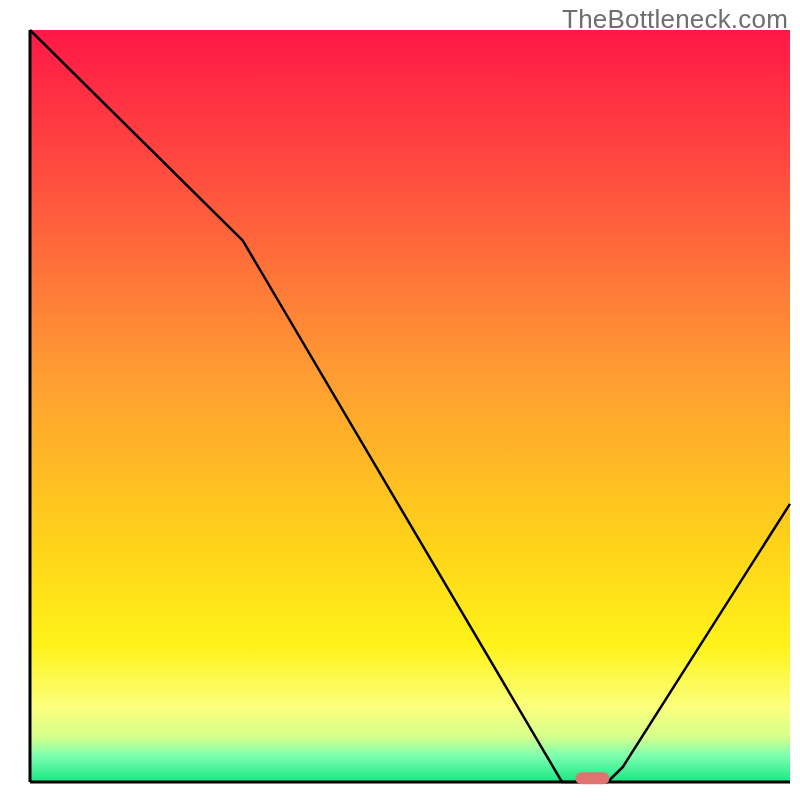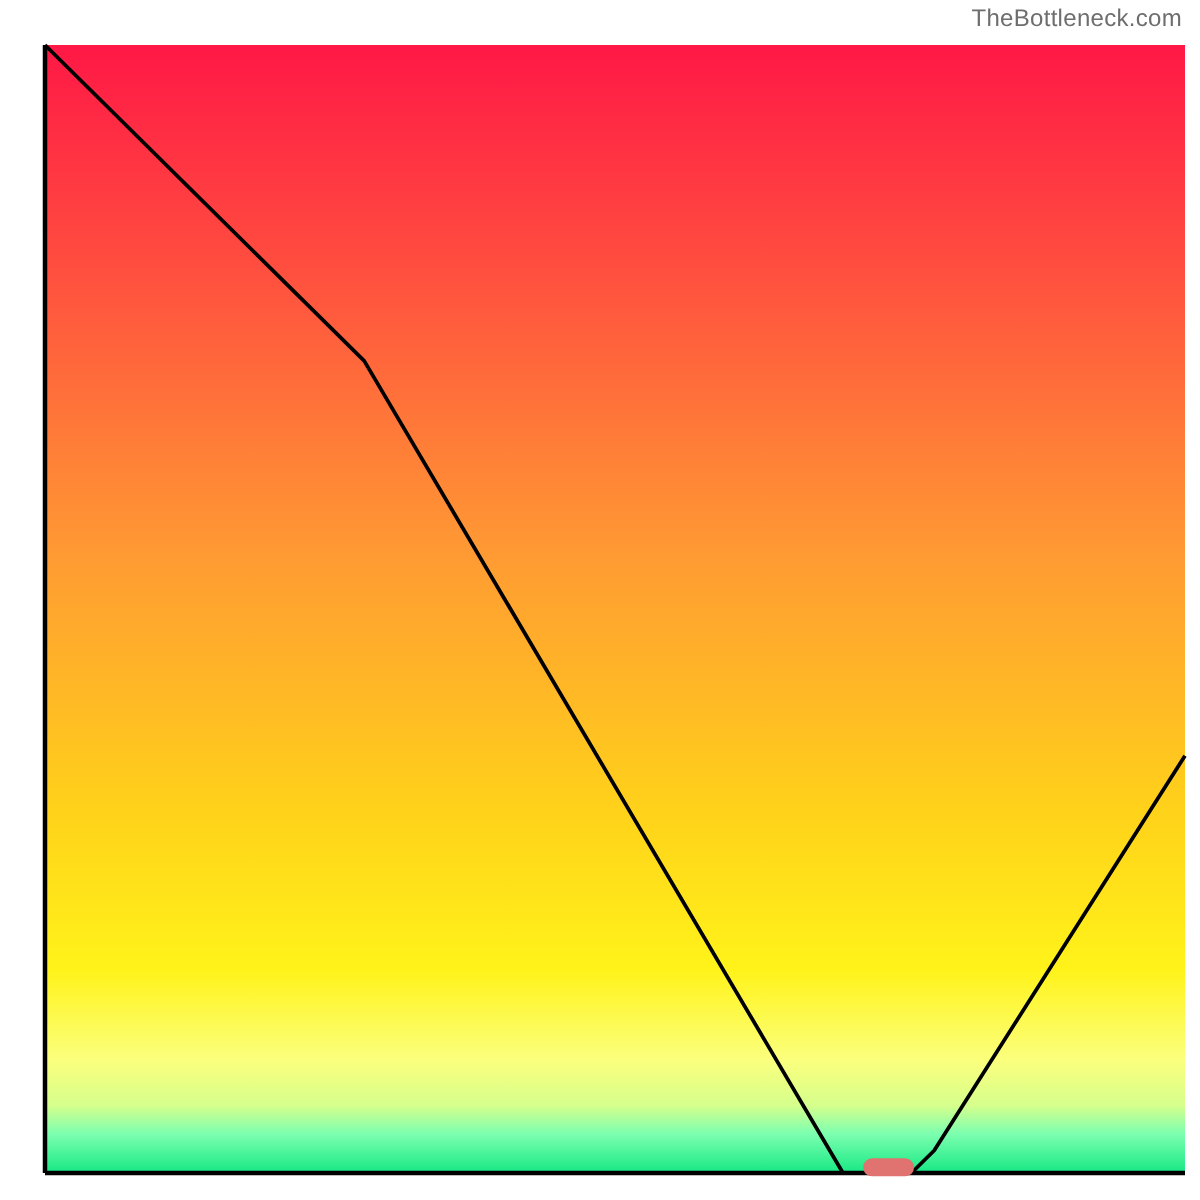--- a/index.html
+++ b/index.html
@@ -12,21 +12,21 @@
   }
   .container {
     position: relative;
     width: 800px;
     height: 800px;
   }
   .watermark {
     position: absolute;
     top: 4px;
     right: 12px;
-    font-size: 16px;
+    font-size: 26px;
     color: #6e6e6e;
     font-weight: 400;
     letter-spacing: 0.2px;
   }
   svg.chart {
     position: absolute;
     left: 0;
     top: 0;
   }
 </style>

